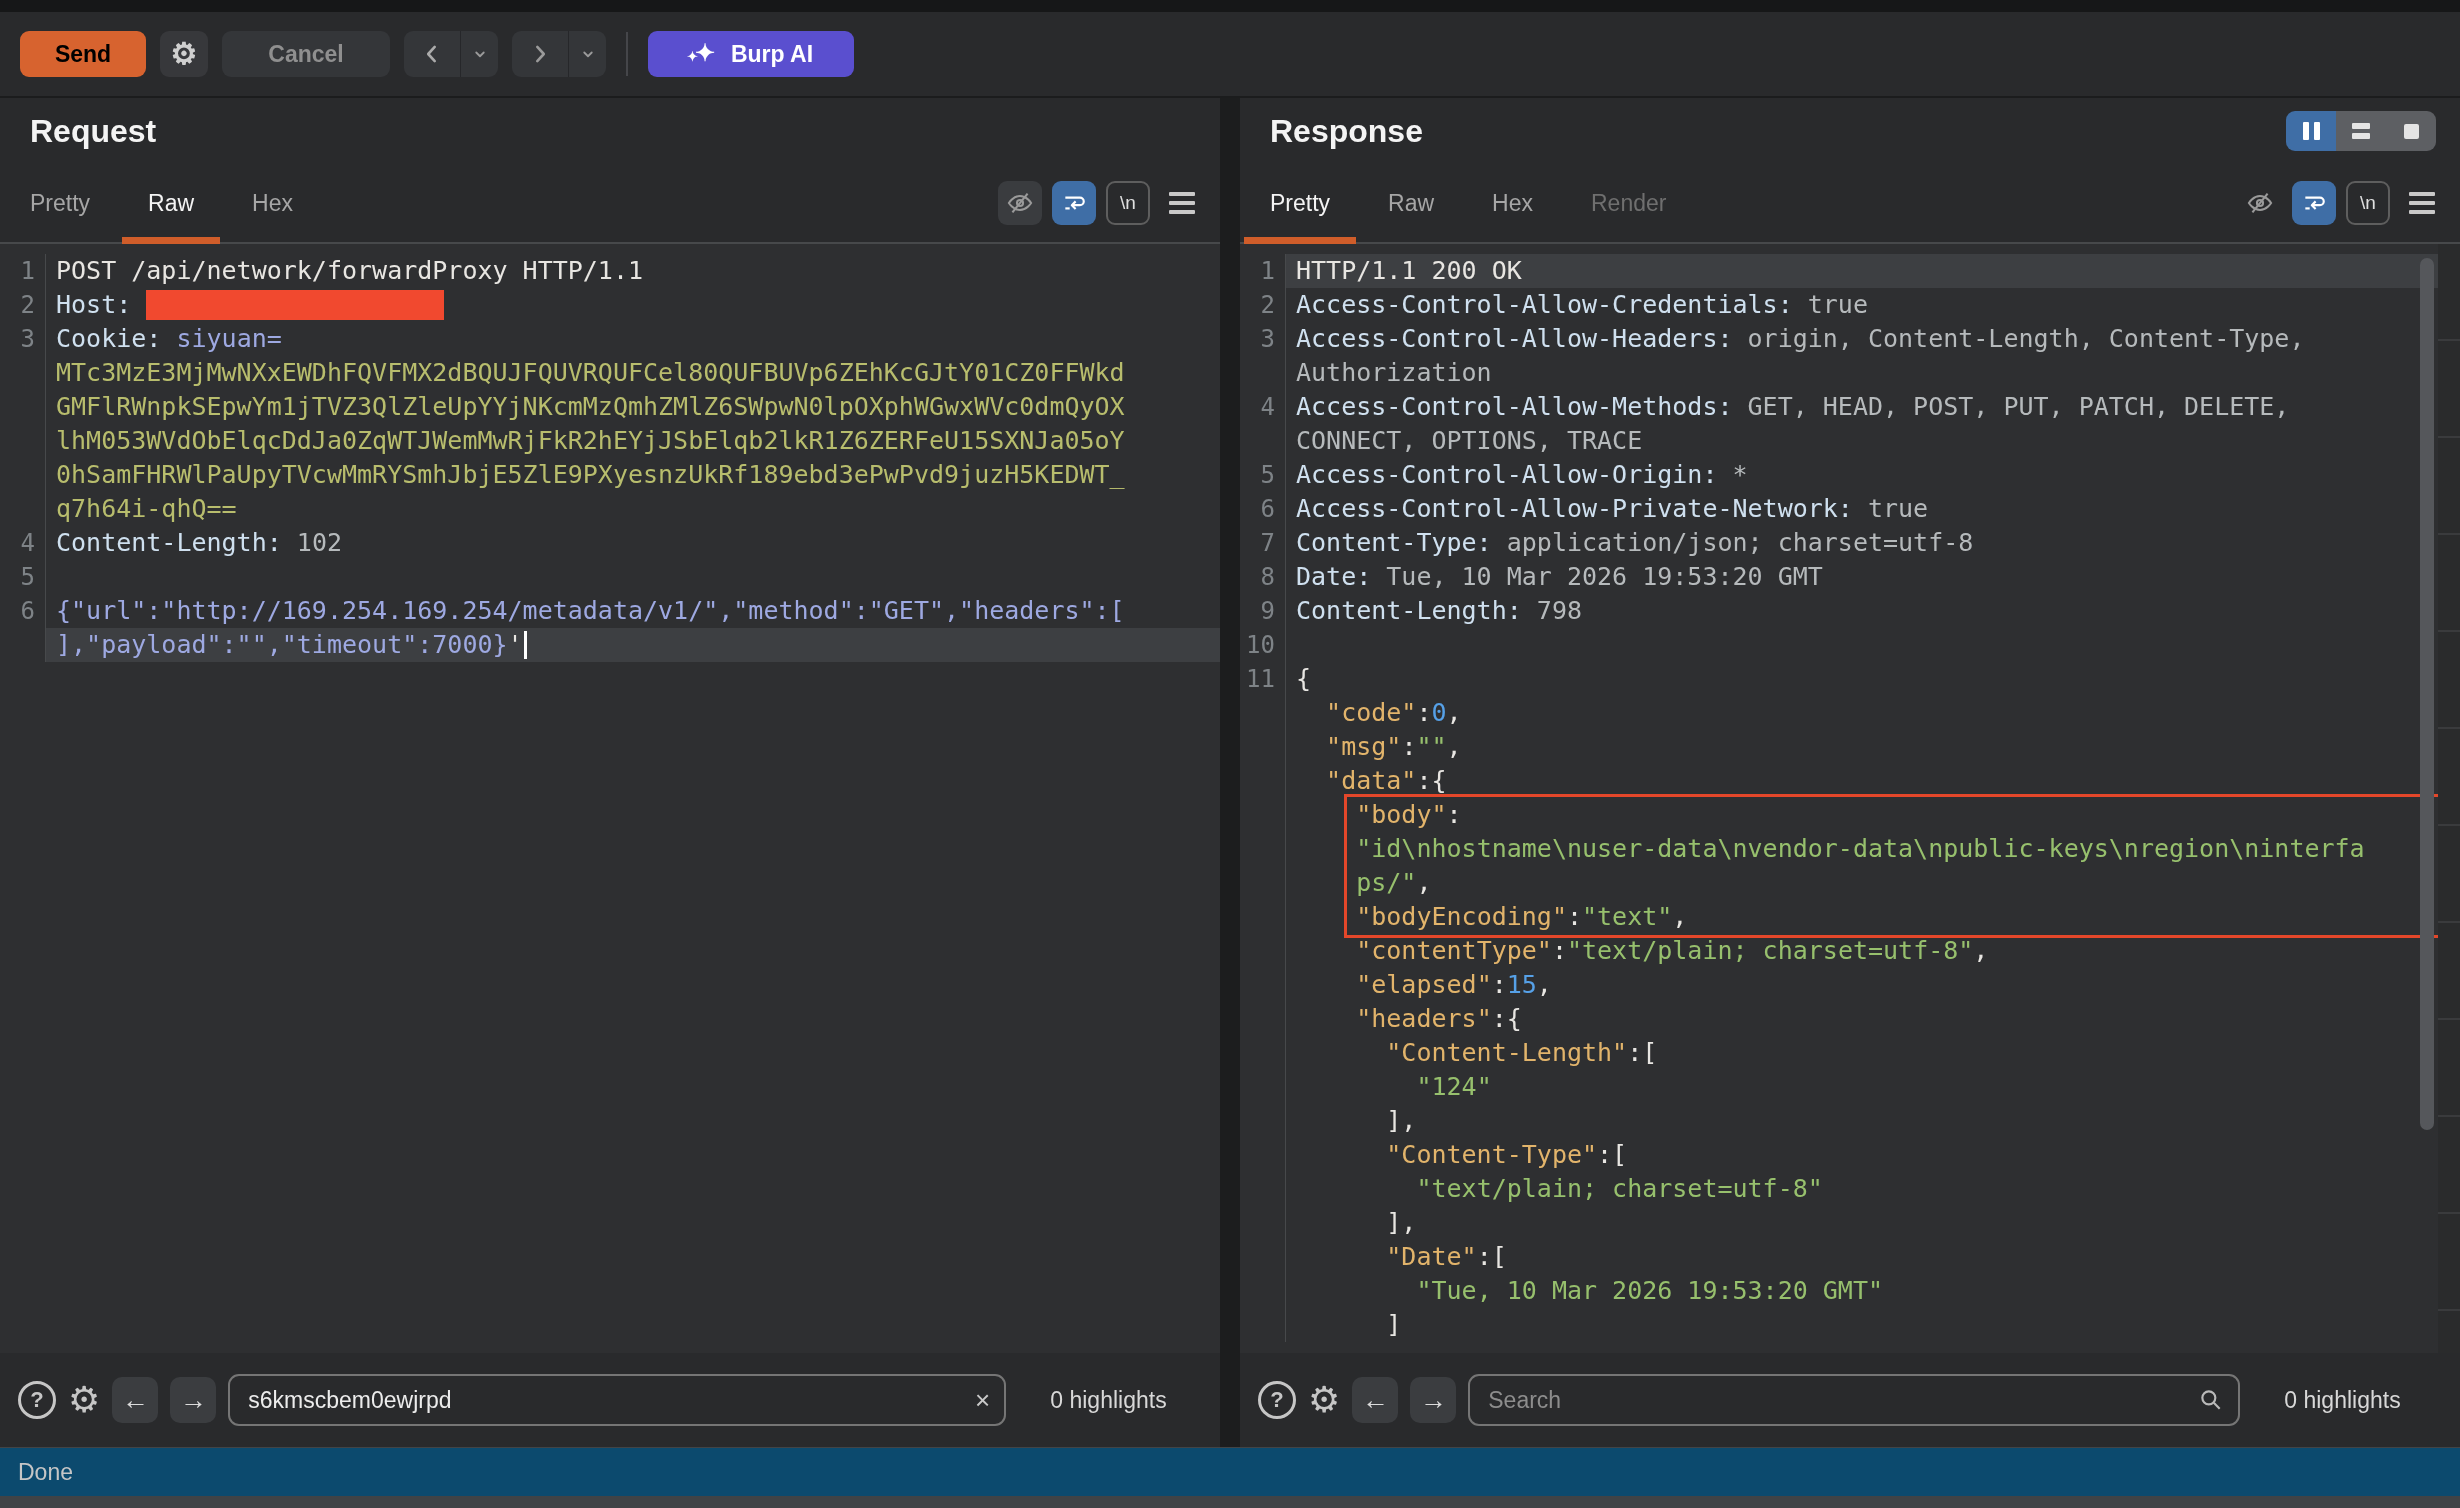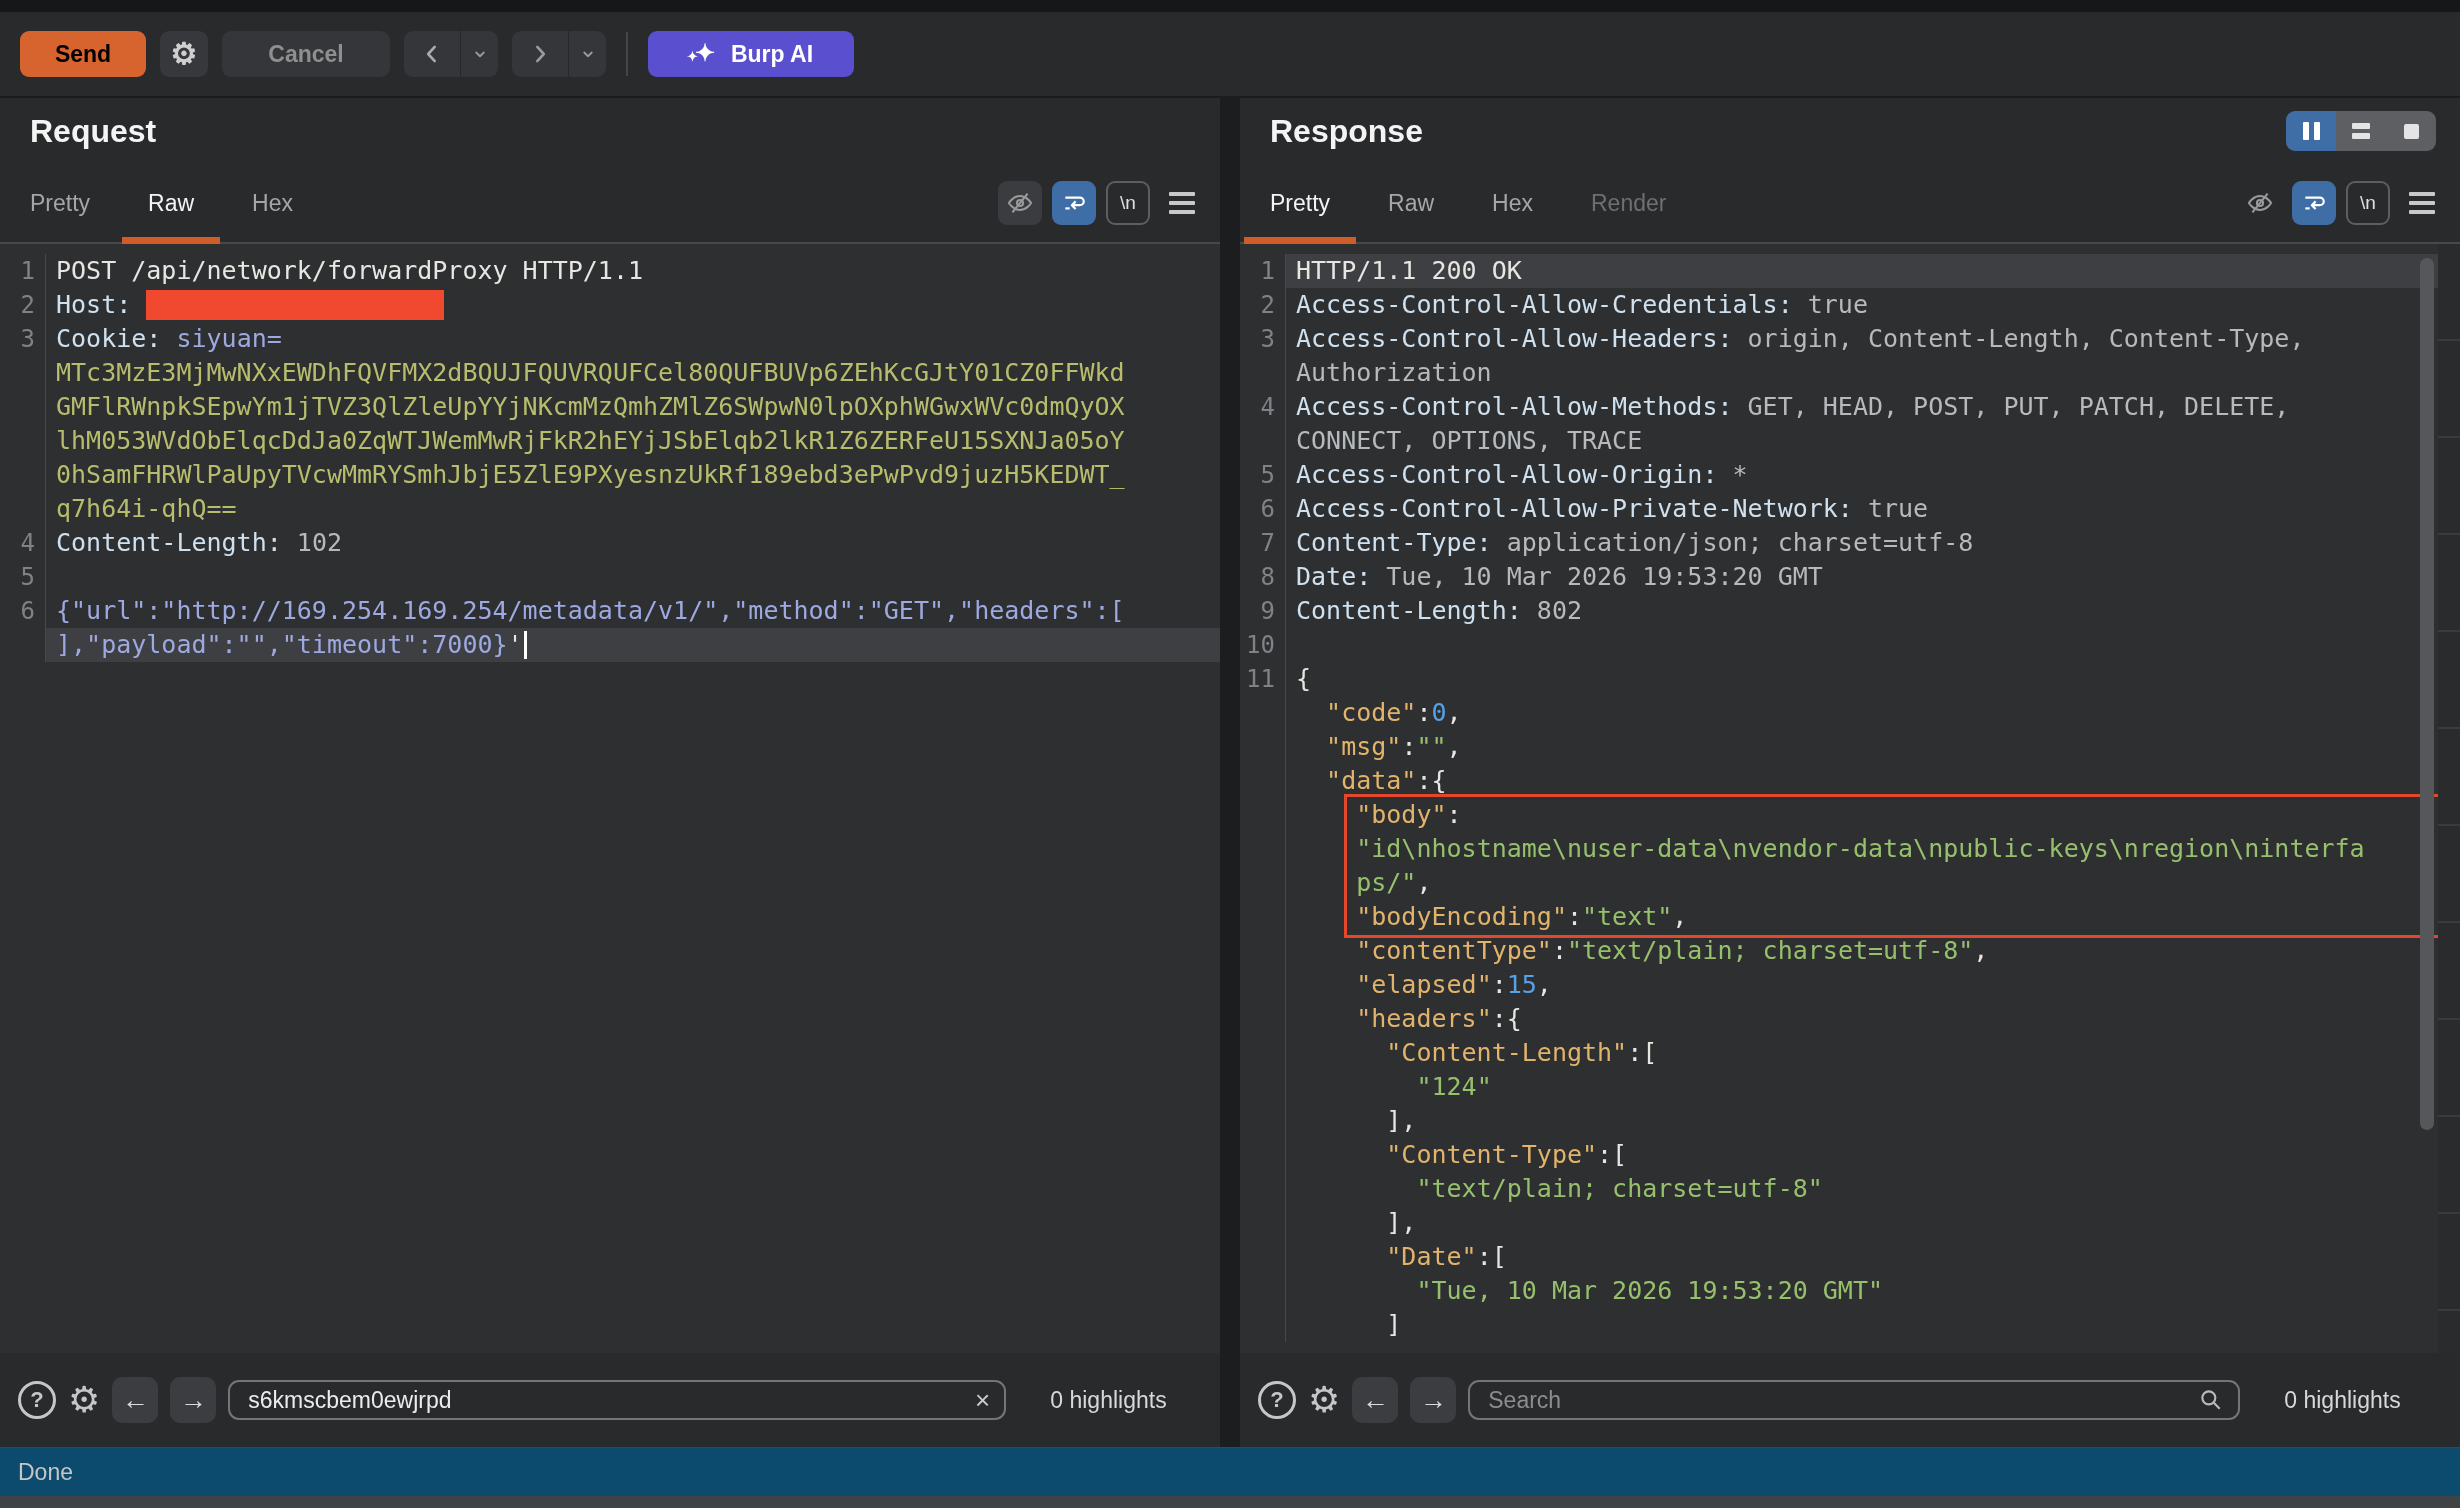--- a/index.html
+++ b/index.html
@@ -75,21 +75,21 @@
   .vscroll{position:absolute;right:26px;top:14px;width:14px;height:872px;border-radius:7px;background:#55575b;}
   .marker-strip{position:absolute;right:0;top:0;bottom:0;width:22px;
                 background:repeating-linear-gradient(#2a2b2c 0 95px,#3a3b3d 95px 97px);}
   
   .searchbar{height:94px;background:#292a2c;display:flex;align-items:center;padding:0 24px 0 18px;gap:12px;}
   .help-ic{width:38px;height:38px;border:3px solid #c6c6c6;border-radius:50%;color:#c6c6c6;
            font-size:22px;font-weight:bold;display:flex;align-items:center;justify-content:center;flex:none;}
   .gear2{font-size:36px;color:#c6c6c6;line-height:1;flex:none;}
   .navbtn{width:46px;height:46px;border:none;border-radius:10px;background:#3b3d40;color:#dcdcdc;
           font-size:27px;cursor:pointer;display:flex;align-items:center;justify-content:center;flex:none;}
-  .searchfield{position:relative;height:40px;flex:none;}
+  .searchfield{position:relative;height:52px;flex:none;}
   .searchfield input{width:100%;height:100%;background:transparent;border:2px solid #757575;border-radius:11px;
                      color:#ececec;font-size:23px;padding:0 54px 0 18px;outline:none;
                      font-family:"Liberation Sans",sans-serif;}
   .searchfield input::placeholder{color:#8d8d8d;}
   .sf-right{position:absolute;right:16px;top:50%;transform:translateY(-50%);color:#c9c9c9;font-size:26px;cursor:pointer;}
   .req-field{width:778px;} .resp-field{width:772px;}
   .hl-count{font-size:23px;color:#d8d8d8;margin-left:32px;white-space:nowrap;}
   
   .statusbar{height:49px;background:#0c4a6e;border-top:1px solid #424446;display:flex;align-items:center;padding-left:18px;}
   .status-text{font-size:23px;color:#c6c6c6;}
@@ -350,21 +350,21 @@
             <div class="row">
               <span class="ln">7</span>
               <span class="code"><span class="c-name">Content-Type:</span><span class="c-val"> application/json; charset=utf-8</span></span>
             </div>
             <div class="row">
               <span class="ln">8</span>
               <span class="code"><span class="c-name">Date:</span><span class="c-val"> Tue, 10 Mar 2026 19:53:20 GMT</span></span>
             </div>
             <div class="row">
               <span class="ln">9</span>
-              <span class="code"><span class="c-name">Content-Length:</span><span class="c-val"> 802</span></span>
+              <span class="code"><span class="c-name">Content-Length:</span><span class="c-val"> 798</span></span>
             </div>
             <div class="row">
               <span class="ln">10</span>
               <span class="code"></span>
             </div>
             <div class="row">
               <span class="ln">11</span>
               <span class="code"><span class="c-plain">{</span></span>
             </div>
             <div class="row">

